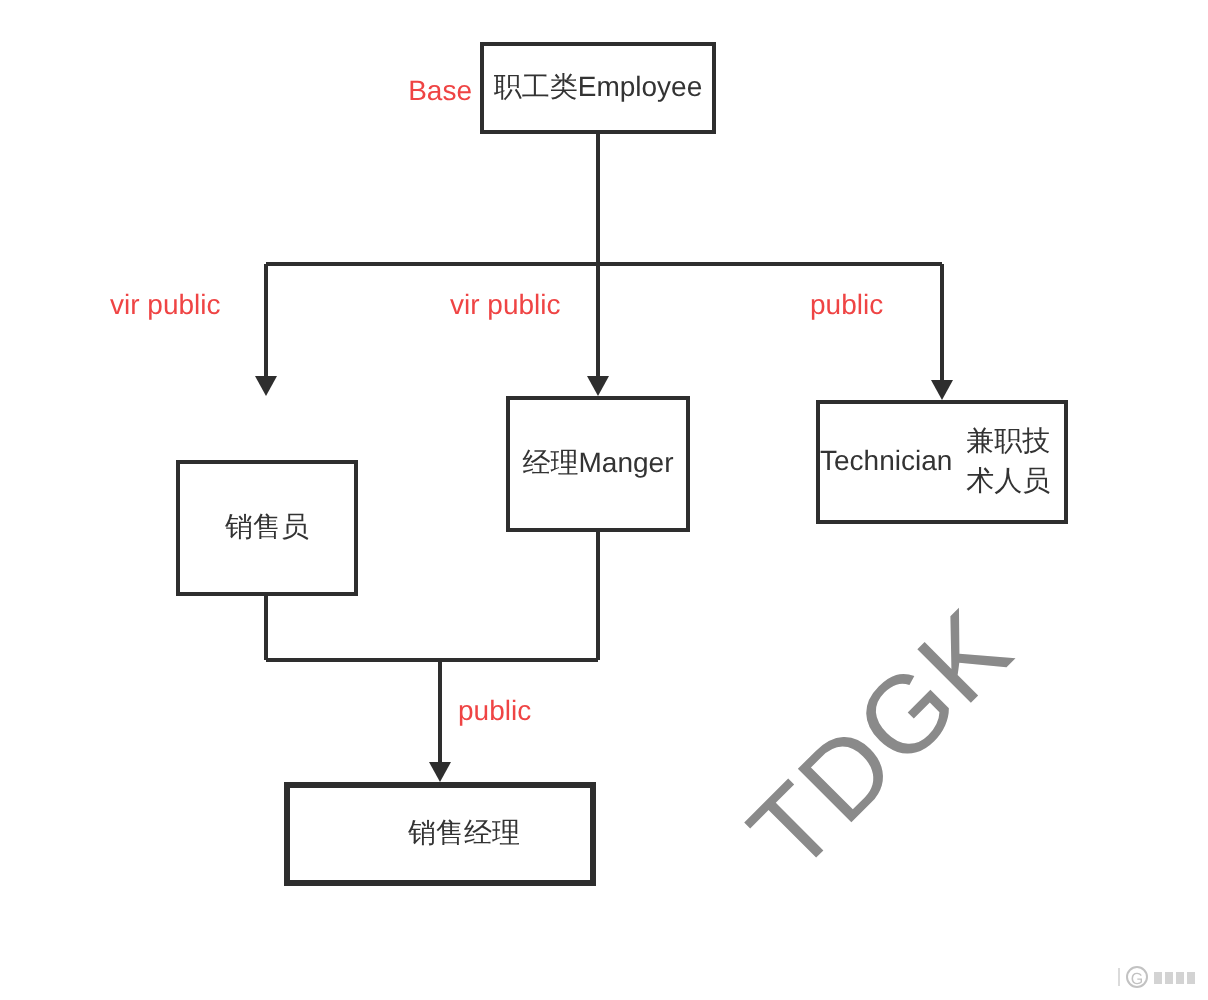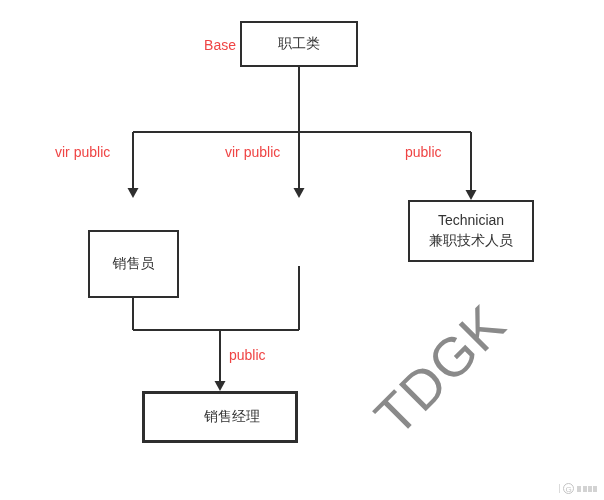--- a/index.html
+++ b/index.html
@@ -8,21 +8,21 @@
     width:604px;height:500px;
     background:#ffffff;
     overflow:hidden;
     font-family:"Liberation Sans","DejaVu Sans",sans-serif;
   }
   .wires{position:absolute;left:0;top:0;pointer-events:none;}
   .node{
     position:absolute;
     border:2px solid #2e2e2e;
     background:#ffffff;
-    display:flex;flex-direction:column;
+    display:flex;flex-direction:row;
     align-items:center;justify-content:center;
     text-align:center;
     font-size:14px;color:#333333;line-height:1.4;
     box-sizing:border-box;
   }
   .node-employee{left:240px;top:21px;width:118px;height:46px;}
   .node-salesman{left:88px;top:198px;width:91px;height:68px;margin-top:32px;}
   .node-manger{left:253px;top:198px;width:92px;height:68px;}
   .node-technician{left:408px;top:200px;width:126px;height:62px;}
   .node-salesmanager{left:142px;top:391px;width:156px;height:52px;border-width:3px;padding-left:24px;}
@@ -72,26 +72,31 @@
     <g stroke="#2e2e2e" stroke-width="2" fill="none">
       <path d="M133 266 L133 330 M299 266 L299 330 M133 330 L299 330 M220 330 L220 382"></path>
     </g>
     <g fill="#2e2e2e" stroke="none">
       <polygon points="220,391 214.5,381 225.5,381"></polygon>
     </g>
   </svg>
 
   <div class="node node-employee">
     <span>职工类</span>
+    <span>Employee</span>
   </div>
 
   <div class="node node-salesman">
     <span>销售员</span>
   </div>
 
+  <div class="node node-manger">
+    <span>经理</span>
+    <span>Manger</span>
+  </div>
 
   <div class="node node-technician">
     <span>Technician</span>
     <span>兼职技术人员</span>
   </div>
 
   <div class="node node-salesmanager">
     <span>销售经理</span>
   </div>
 

